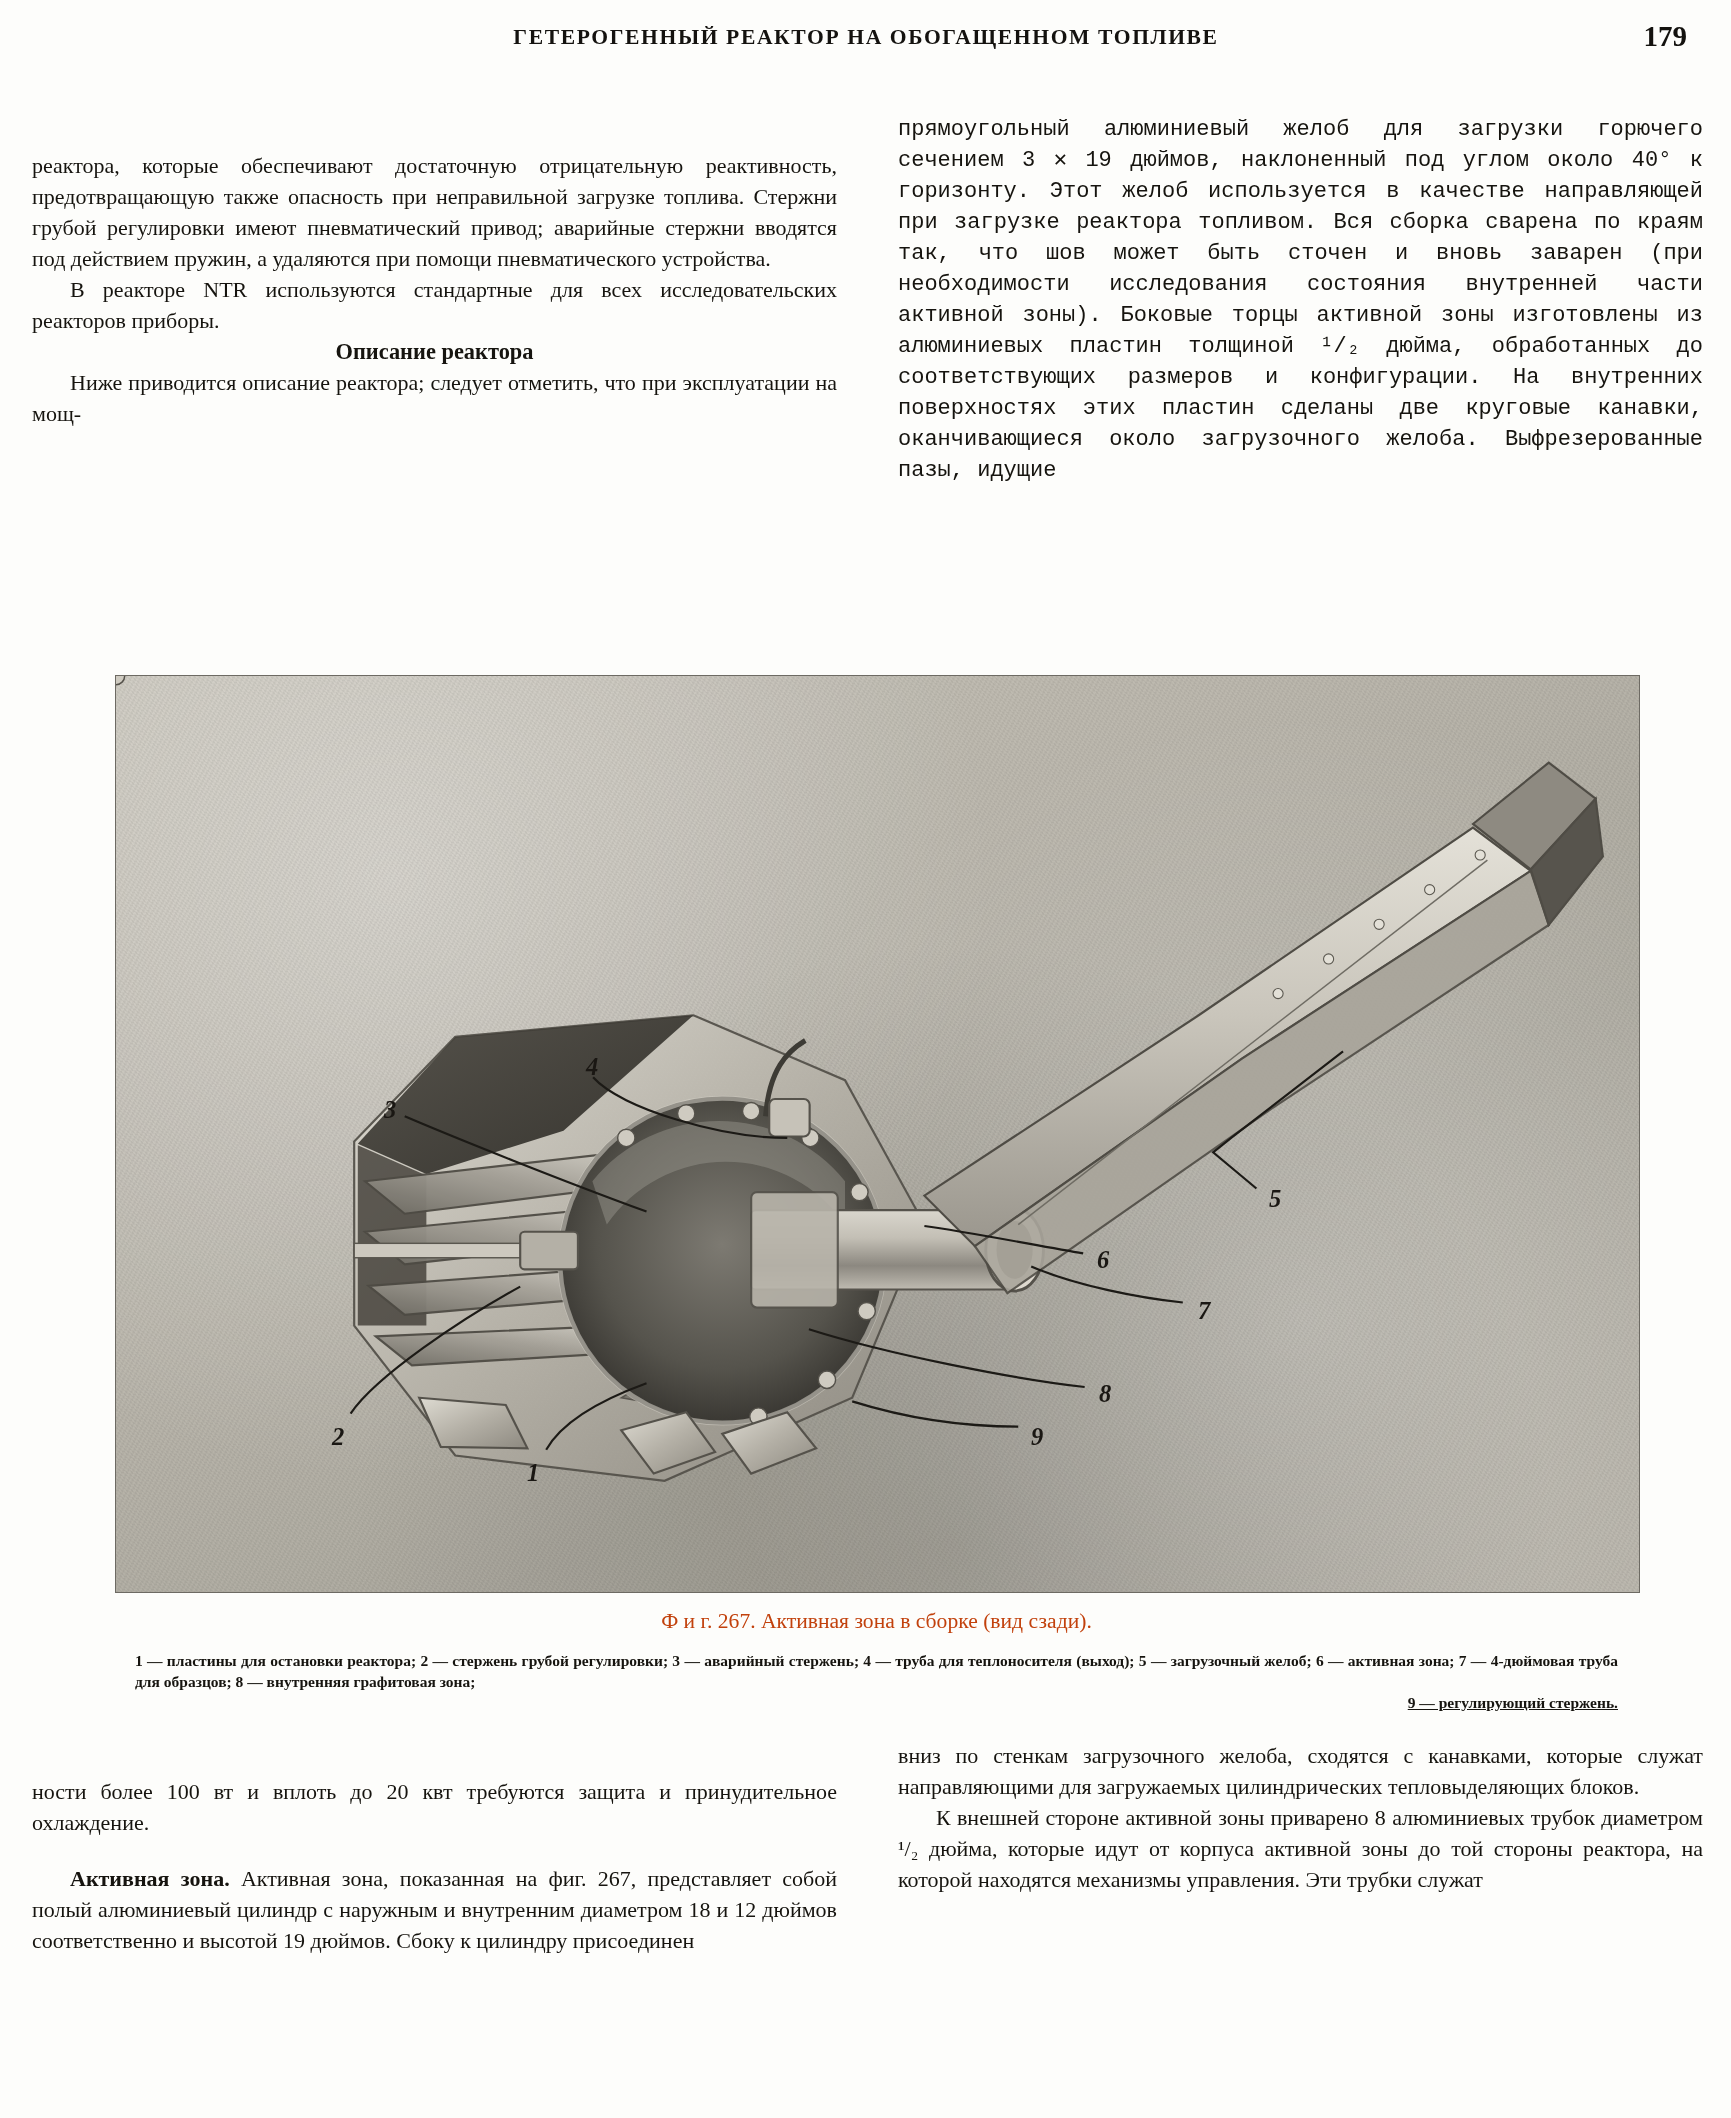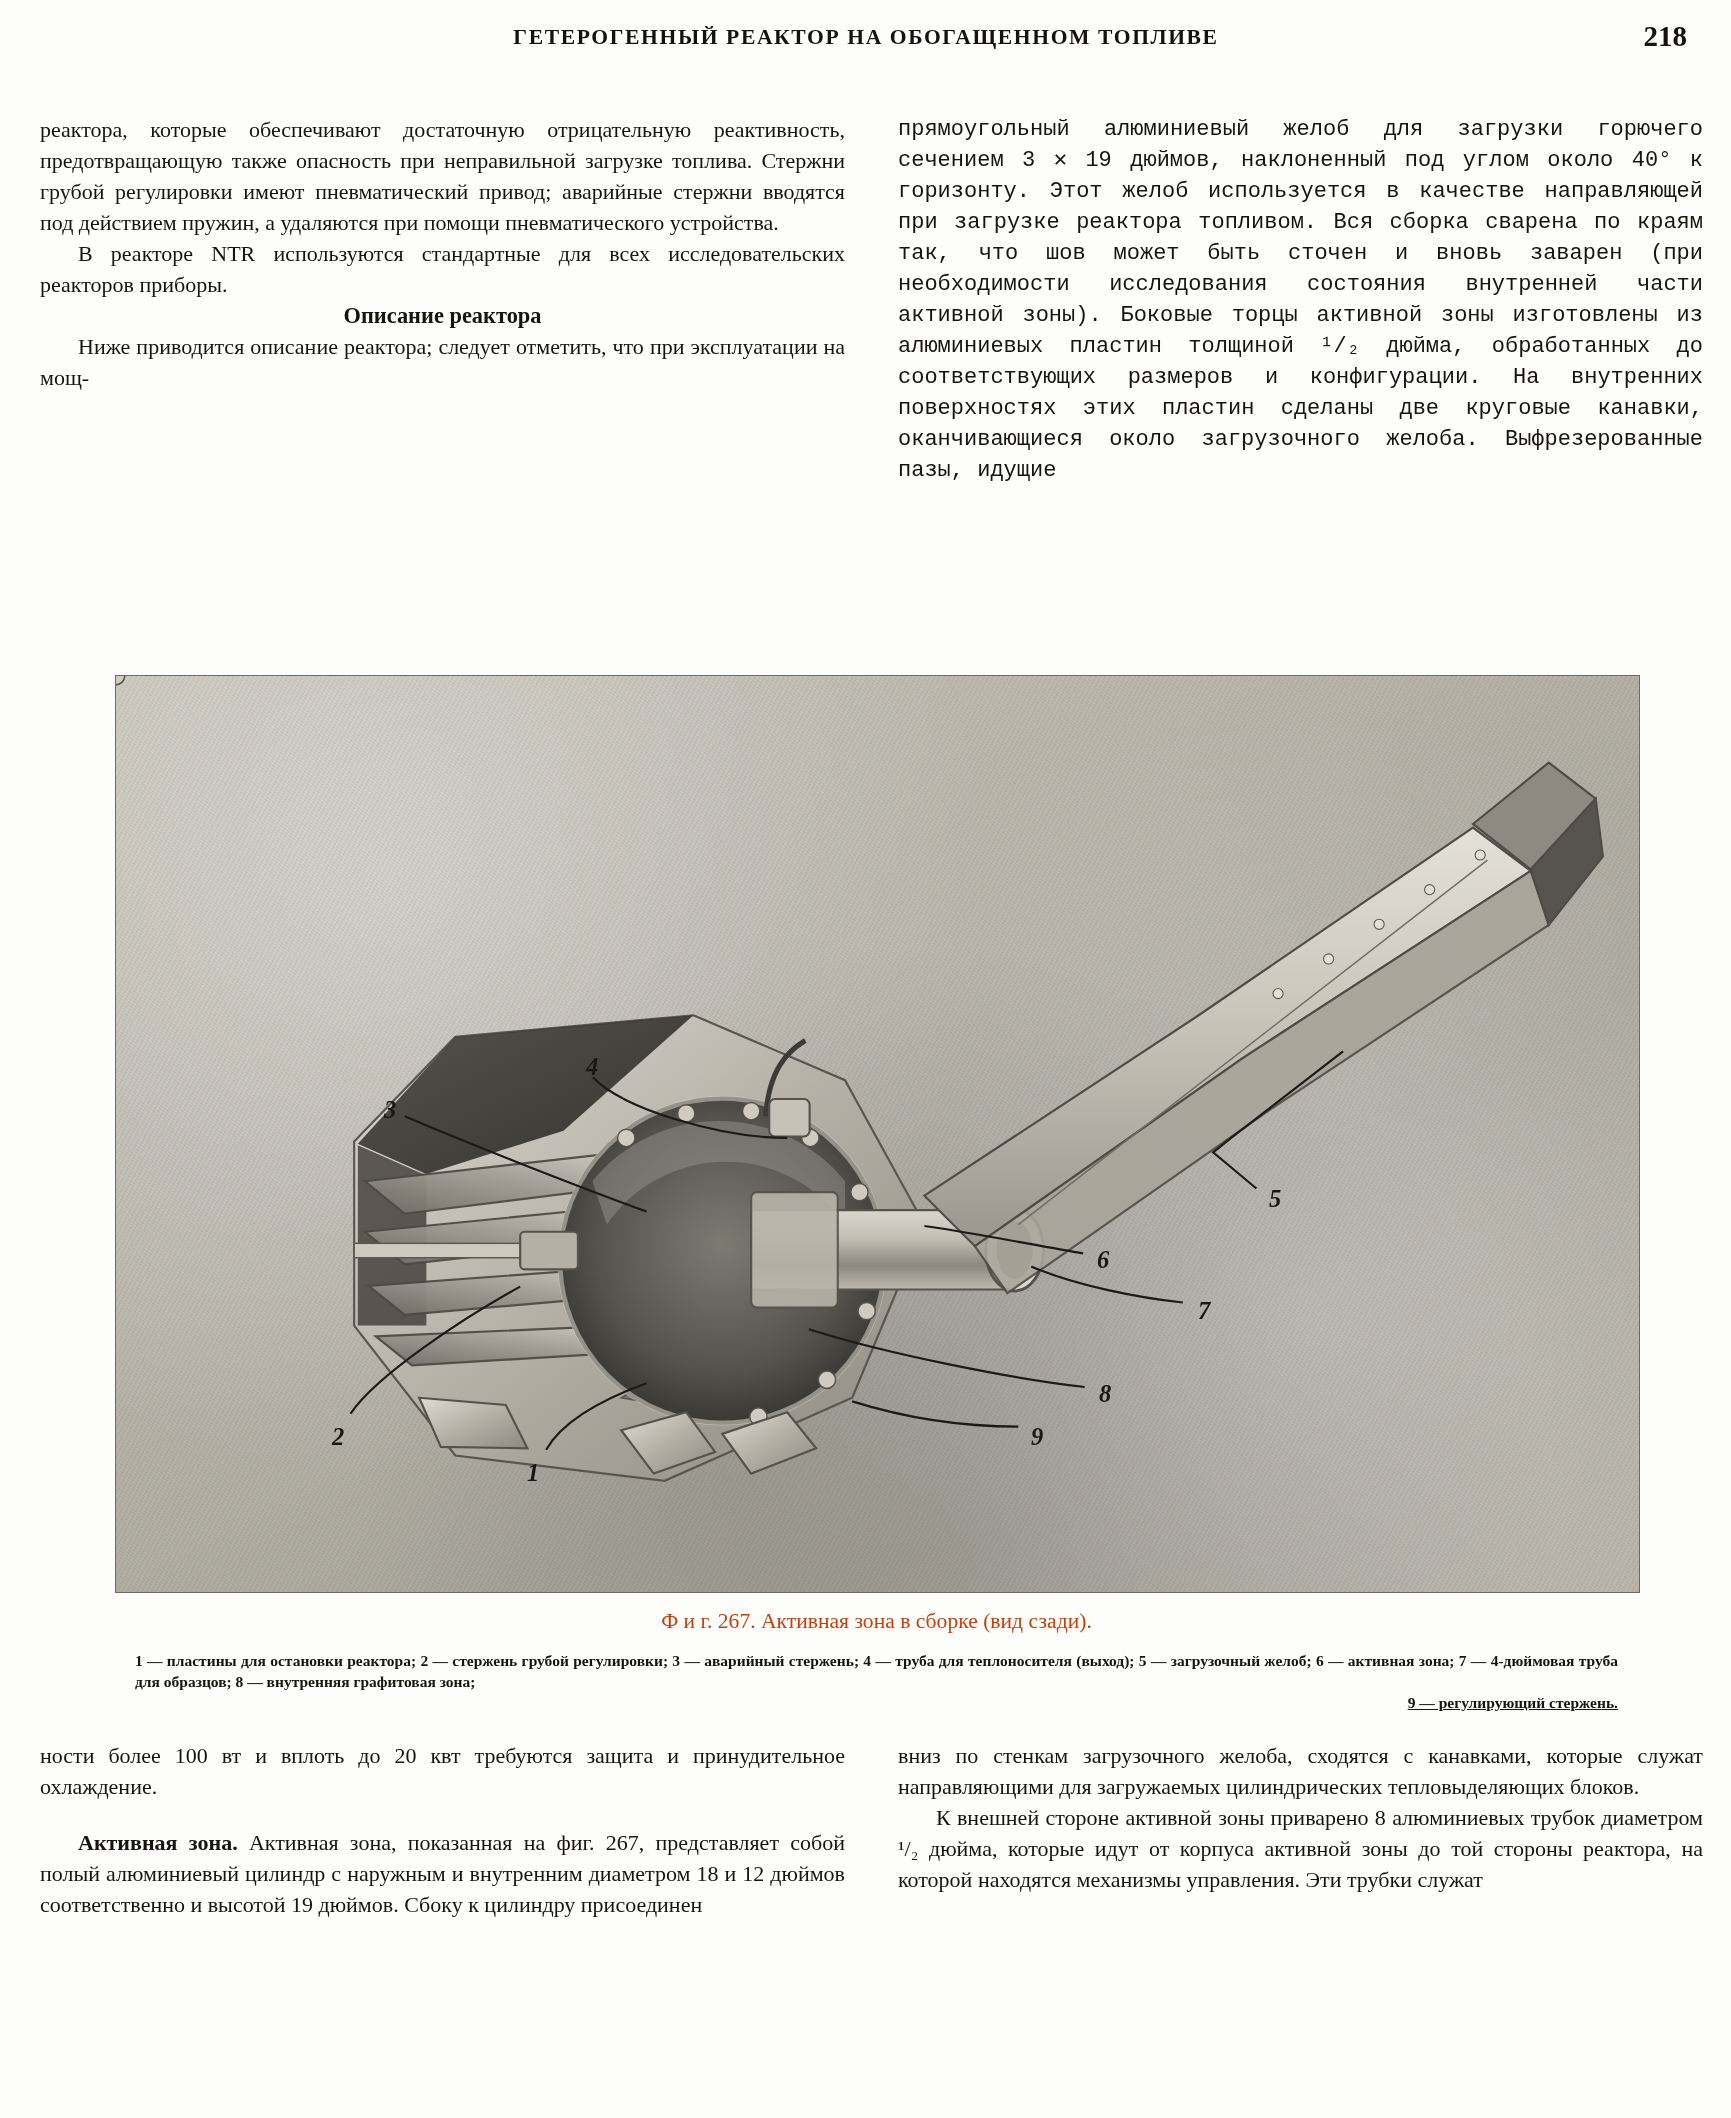--- a/index.html
+++ b/index.html
@@ -57,21 +57,21 @@
   .col {
     position: absolute;
     width: 805px;
     font-size: 22px;
     line-height: 31px;
     text-align: justify;
     text-justify: inter-word;
     color: #16140f;
     font-family: "Liberation Serif", serif;
   }
-  .col.left  { left: 40px; }
+  .col.left  { left: 32px; margin-top: 36px; }
   .col.right { left: 898px; }
 
   .col p {
     margin: 0;
   }
   .col p.indent {
     text-indent: 38px;
   }
   .col p.noindent {
     text-indent: 0;
@@ -162,21 +162,21 @@
     color: #1a1713;
   }
 </style>
 </head>
 <body>
 
 <div class="page">
 
   <div class="running-head">
     <div class="running-title">ГЕТЕРОГЕННЫЙ РЕАКТОР НА ОБОГАЩЕННОМ ТОПЛИВЕ</div>
-    <div class="page-number">218</div>
+    <div class="page-number">179</div>
   </div>
 
   <div class="col left top-left">
     <p class="noindent">реактора, которые обеспечивают достаточную отрицательную реактивность, предотвращающую также опасность при неправильной загрузке топлива. Стержни грубой регулировки имеют пневматический привод; аварийные стержни вводятся под действием пружин, а удаляются при помощи пневматического устройства.</p>
     <p class="indent">В реакторе NTR используются стандартные для всех исследовательских реакторов приборы.</p>
     <p class="sub-head">Описание реактора</p>
     <p class="indent">Ниже приводится описание реактора; следует отметить, что при эксплуатации на мощ-</p>
   </div>
 
   <div class="col right top-right">

